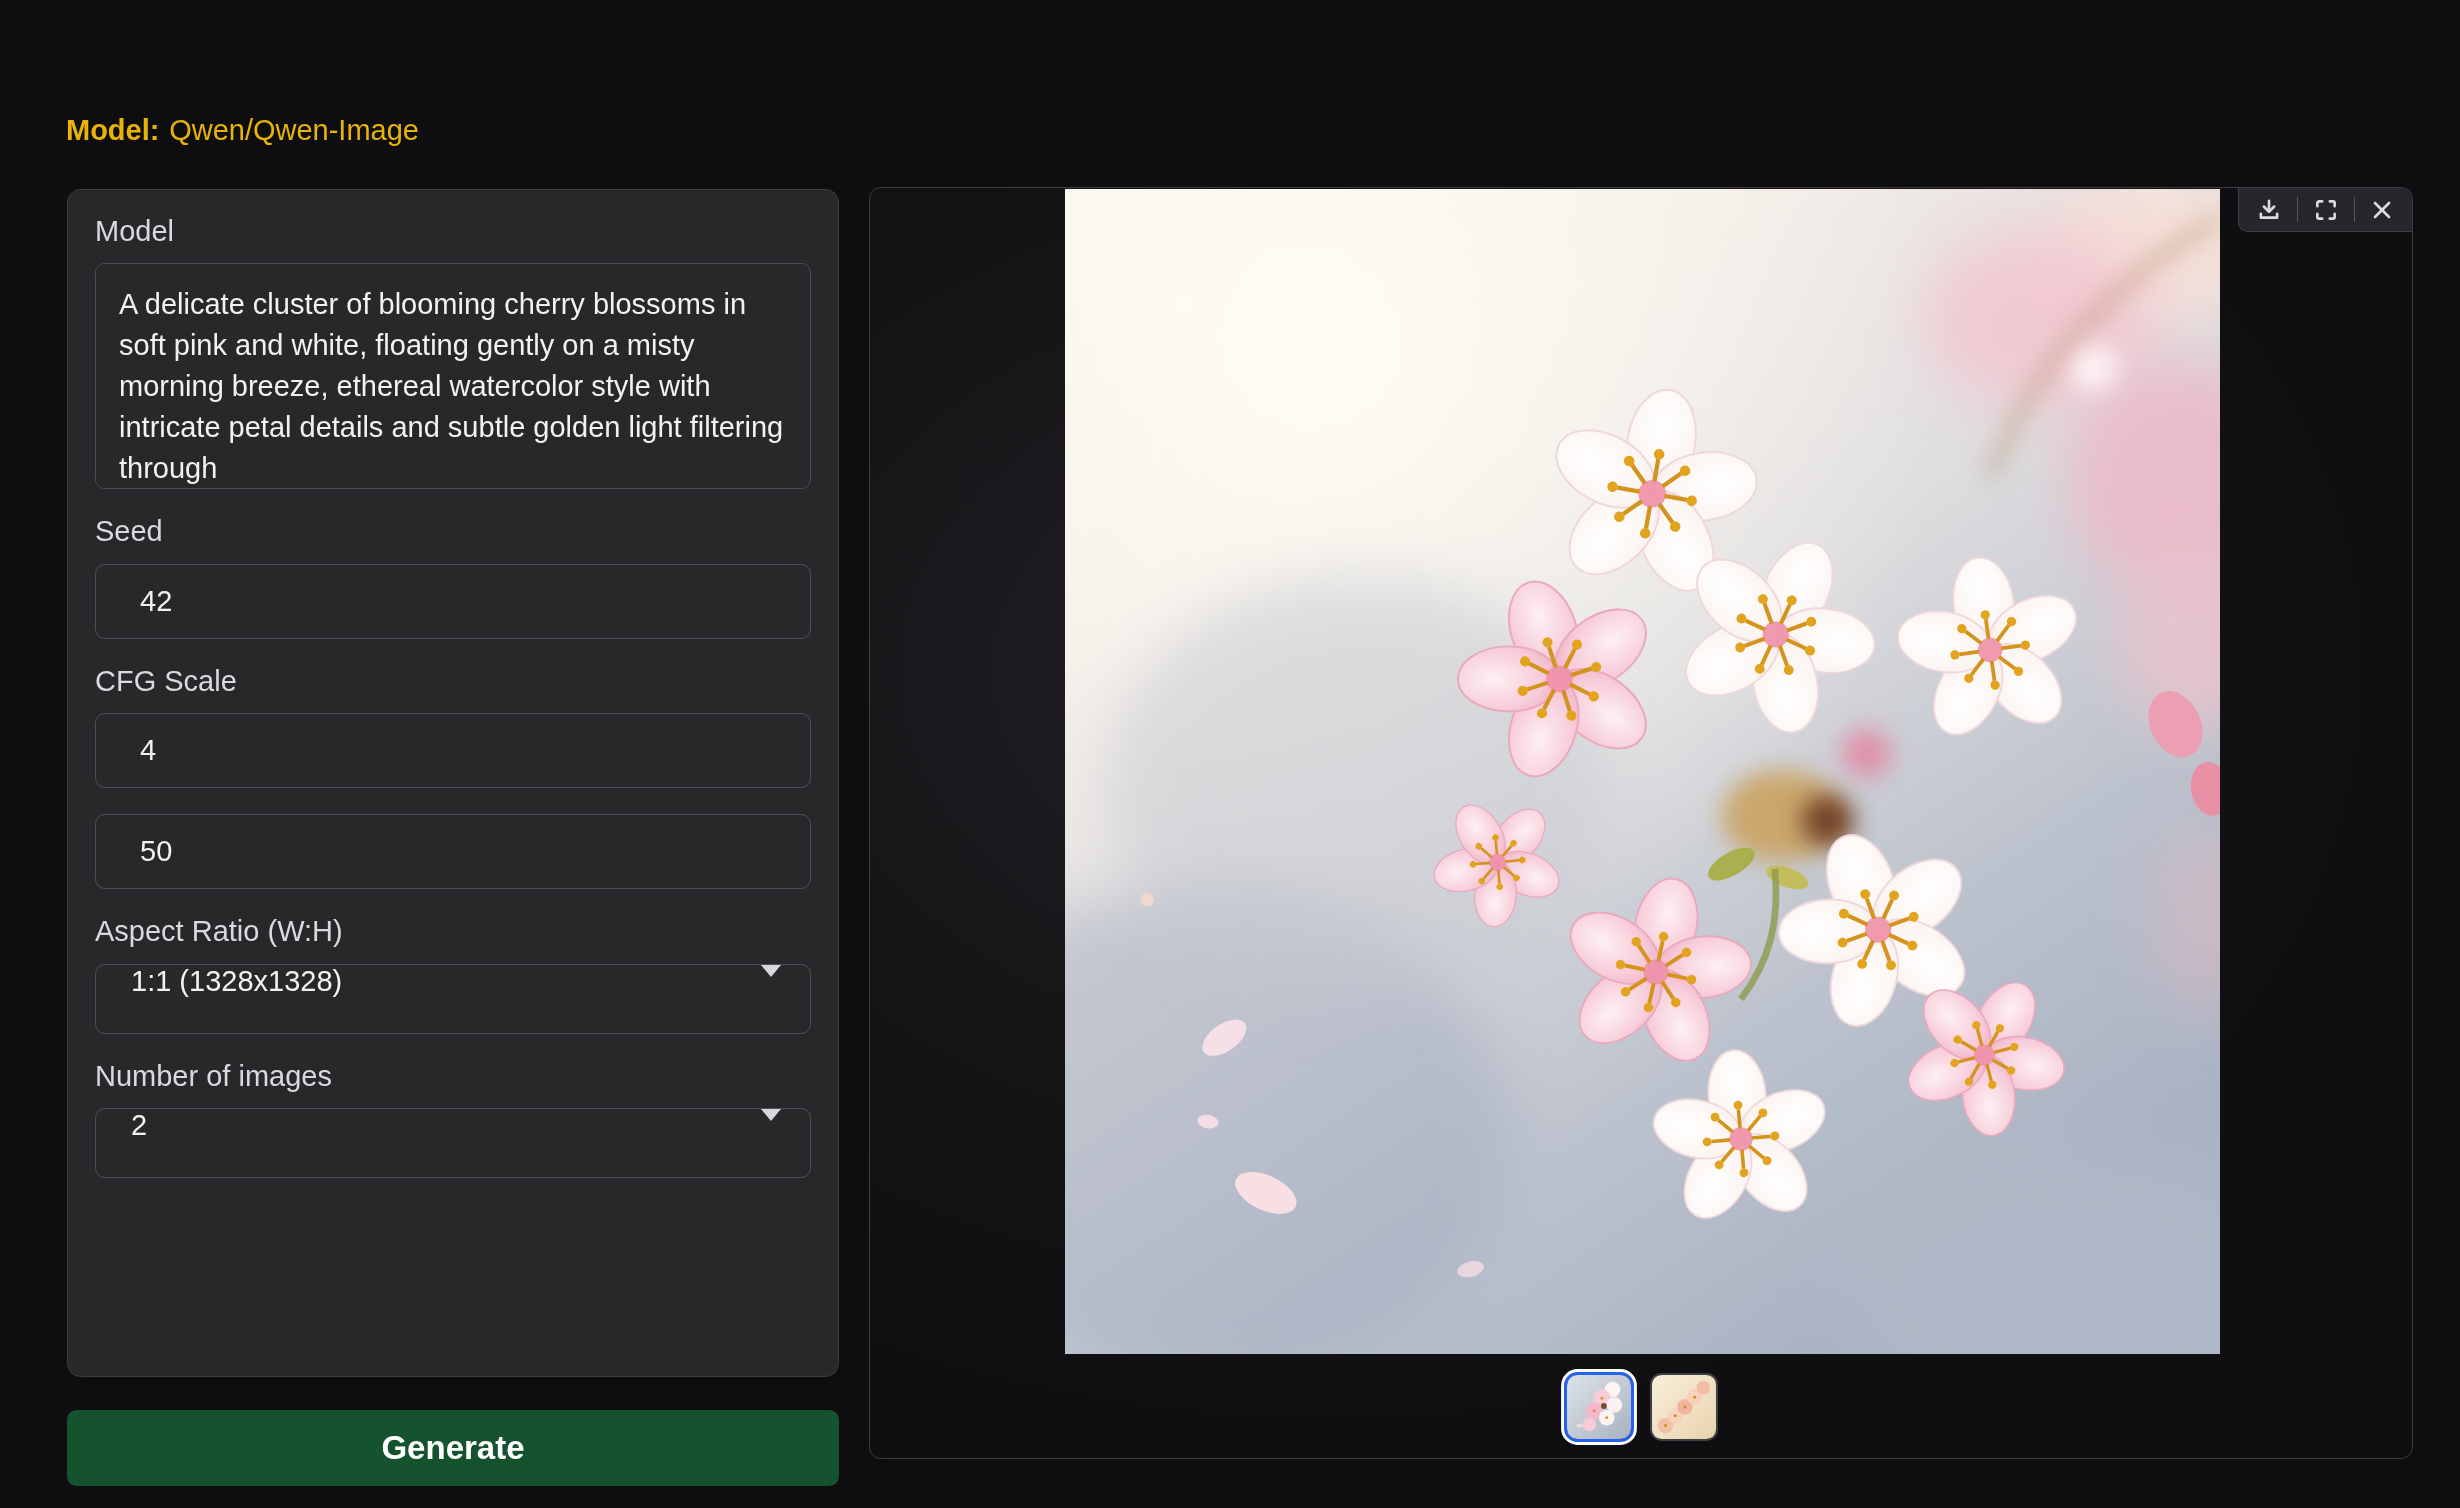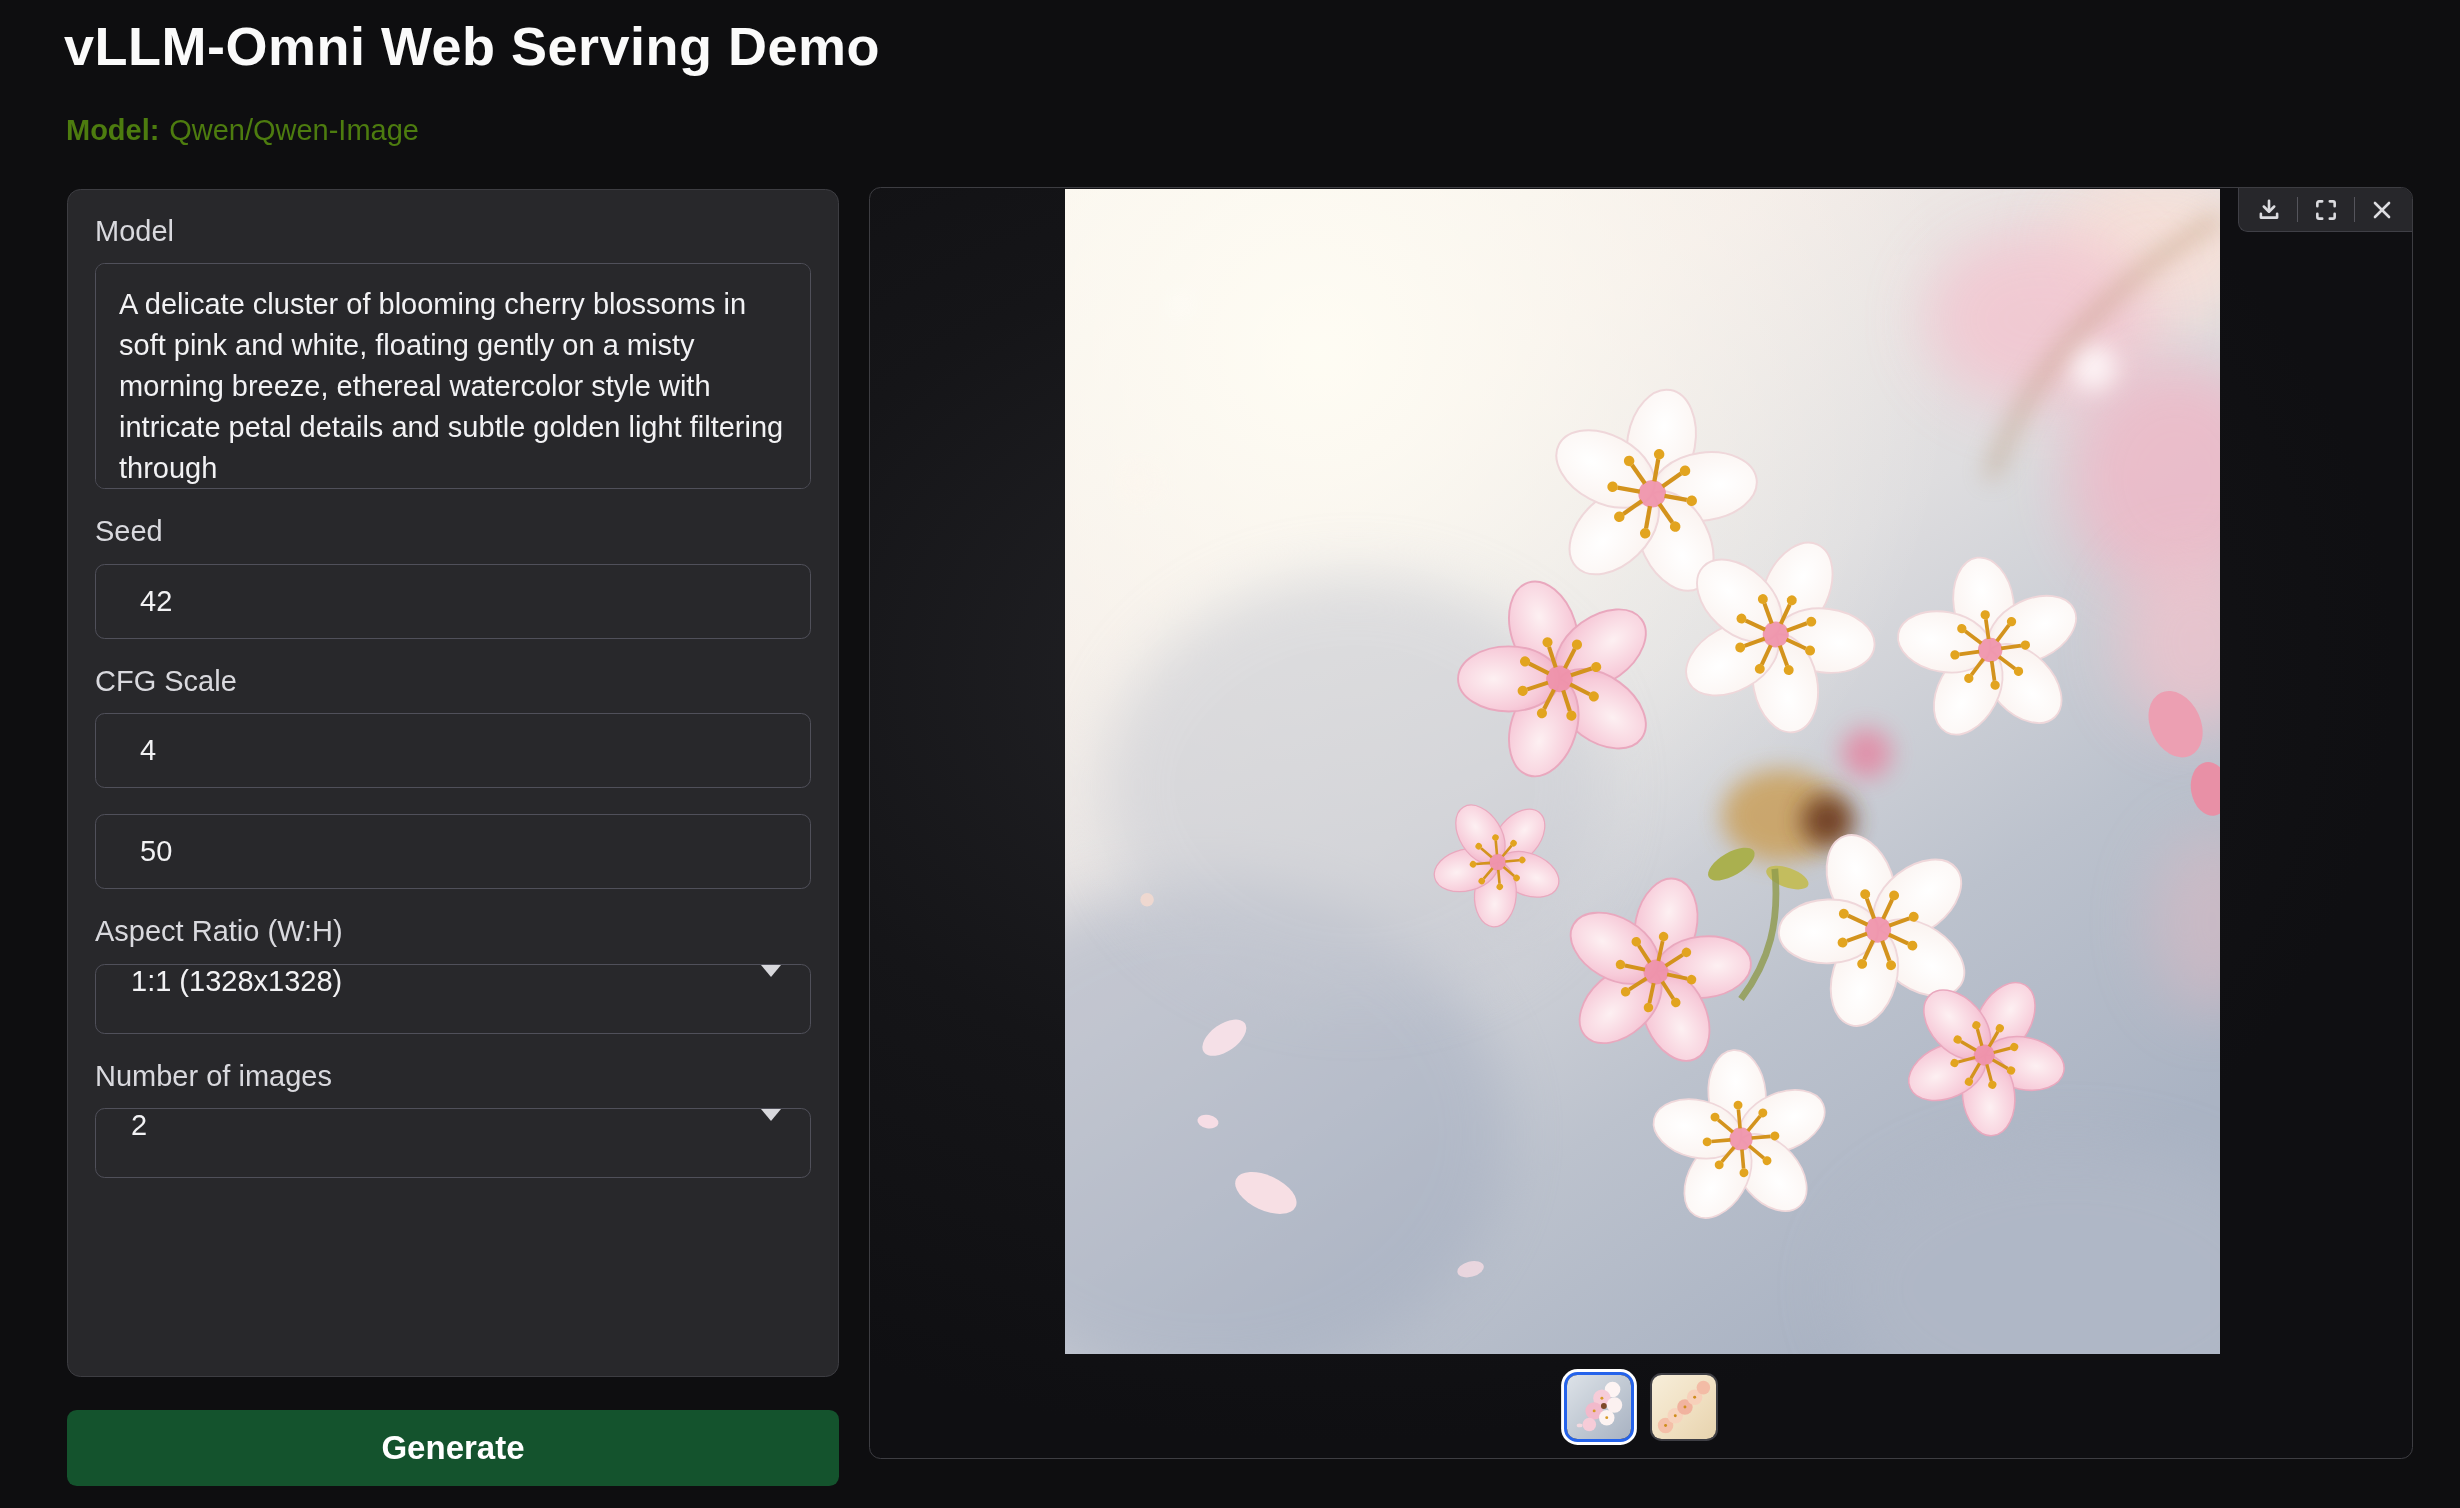--- a/index.html
+++ b/index.html
@@ -2,21 +2,21 @@
 <html><head>
 <meta charset="utf-8">
 <style>
   html,body{margin:0;padding:0;background:#0e0e10;}
   .stage{position:relative;width:2460px;height:1508px;background:#0e0e10;overflow:hidden;
          font-family:"Liberation Sans",sans-serif;color:#f4f4f6;}
 
   
   .page-title{position:absolute;left:64px;top:15.4px;margin:0;font-size:54px;font-weight:700;
               color:#fafafa;letter-spacing:0.5px;}
-  .model-line{position:absolute;left:66px;top:114px;font-size:29px;color:#4d7c0f;}
+  .model-line{position:absolute;left:66px;top:114px;font-size:29px;color:#eab308;}
   .model-line .b{font-weight:700;margin-right:9.7px;}
 
   
   .panel-left{position:absolute;left:67px;top:189px;width:772px;height:1188px;box-sizing:border-box;
               background:#28282b;border:1px solid #3d3d42;border-radius:13.5px;padding:25px 27px;}
   .f-label{font-size:29px;color:#d9d9de;margin:0 0 15.4px 0;}
   .field{margin-top:26px;}
   .input{display:block;box-sizing:border-box;width:716px;height:75px;background:#28282b;
          border:1px solid #50505a;border-radius:9.7px;color:#f2f2f4;font-size:29px;
          padding:0 44px;font-family:"Liberation Sans",sans-serif;outline:none;}
@@ -54,21 +54,20 @@
          padding:0;cursor:pointer;background:#1a1a1d;}
   .thumb svg{display:block;width:64px;height:64px;}
   .thumb.selected{border:3.9px solid #2563eb;box-shadow:0 0 0 2.9px #ffffff;border-radius:13.5px;}
   .thumb.plain{border:2.9px solid #3e3e44;}
 </style>
 </head>
 <body>
 
 <div class="stage">
 
-  <h1 class="page-title">vLLM-Omni Web Serving Demo</h1>
 
   <div class="model-line">
     <span class="b">Model:</span><span>Qwen/Qwen-Image</span>
   </div>
 
   <section class="panel-left">
 
     <div class="f-label">Model</div>
     <textarea class="input" spellcheck="false" style="">A delicate cluster of blooming cherry blossoms in soft pink and white, floating gently on a misty morning breeze, ethereal watercolor style with intricate petal details and subtle golden light filtering through</textarea>
 

